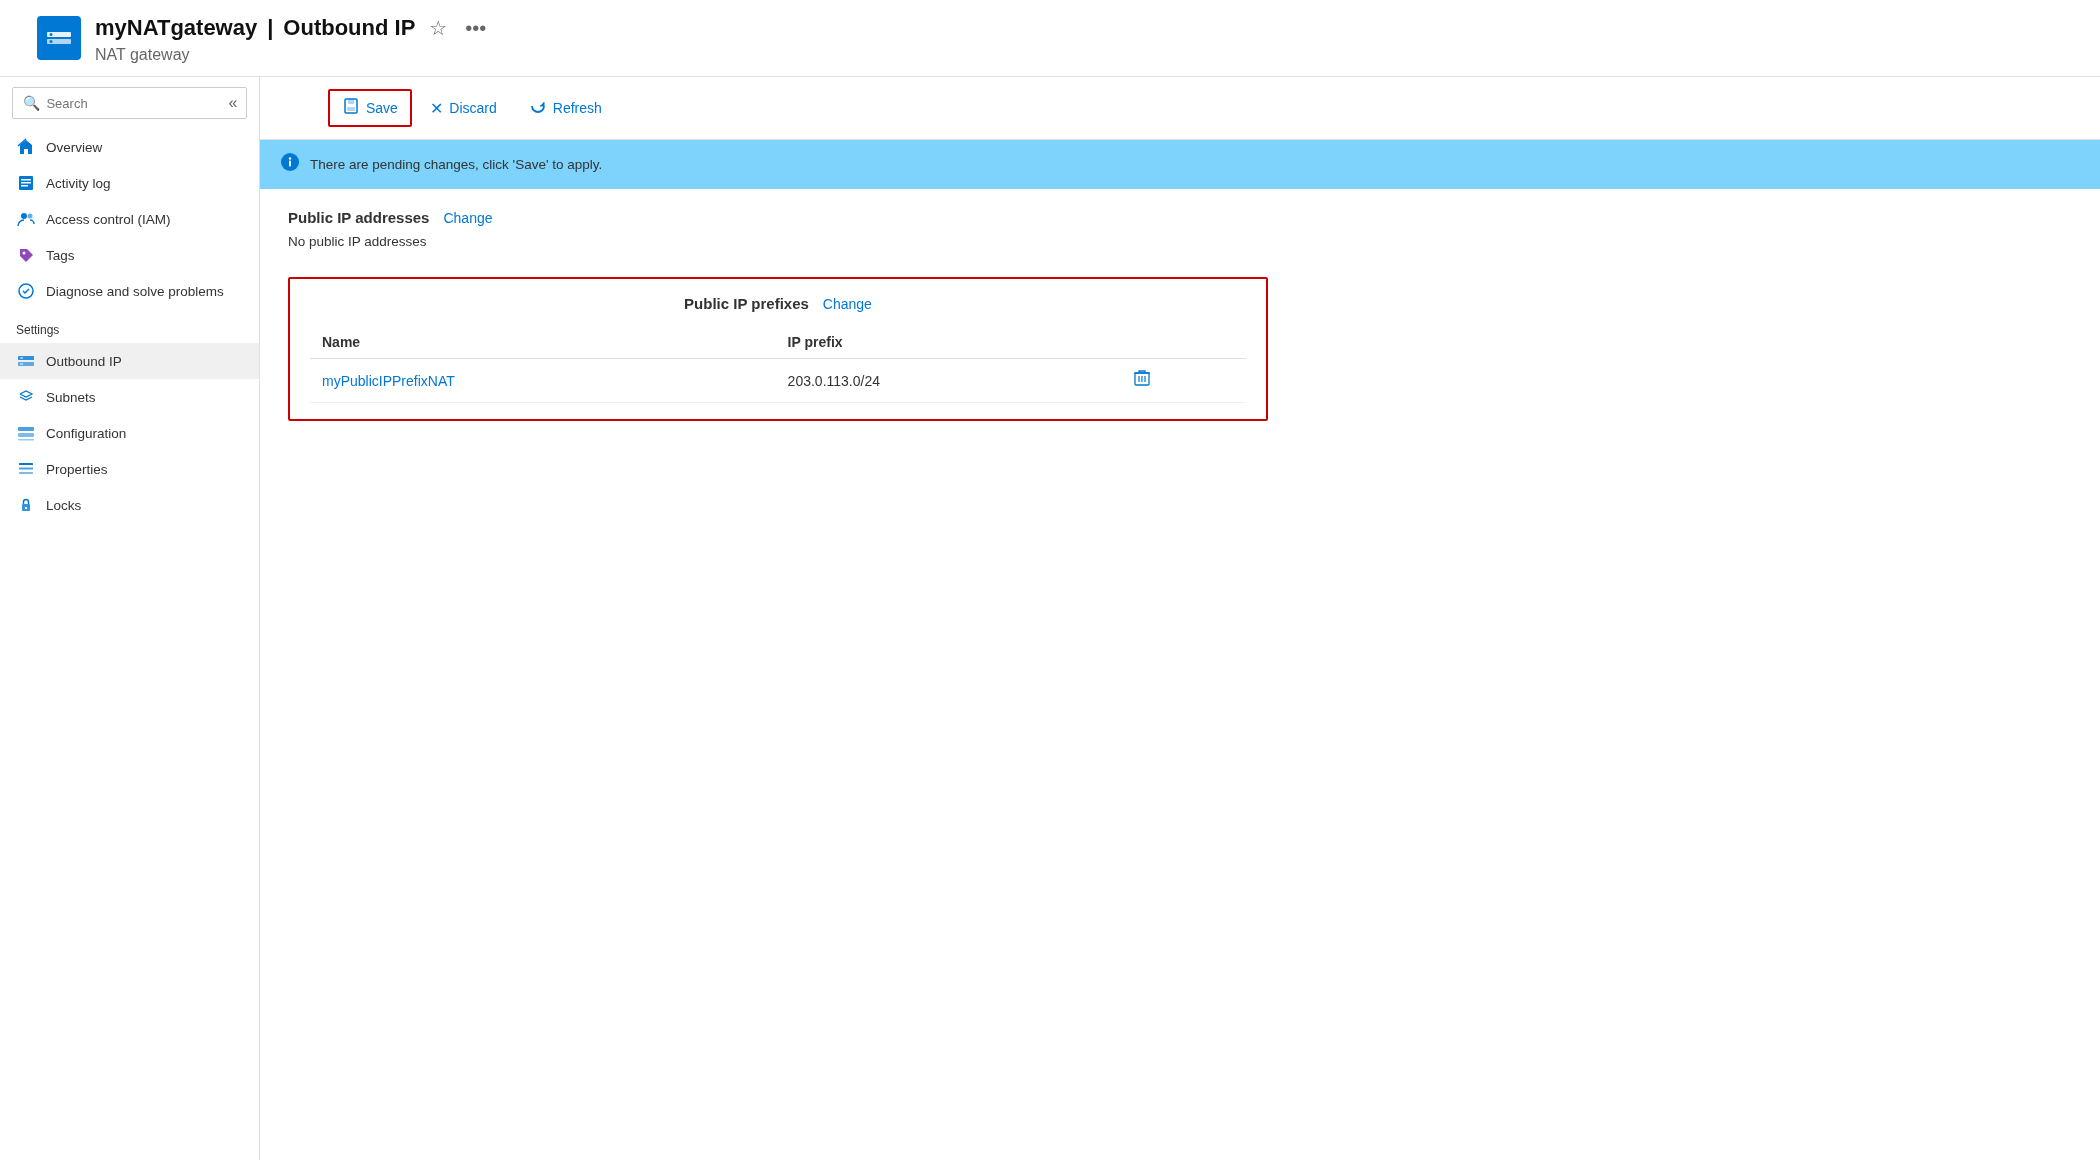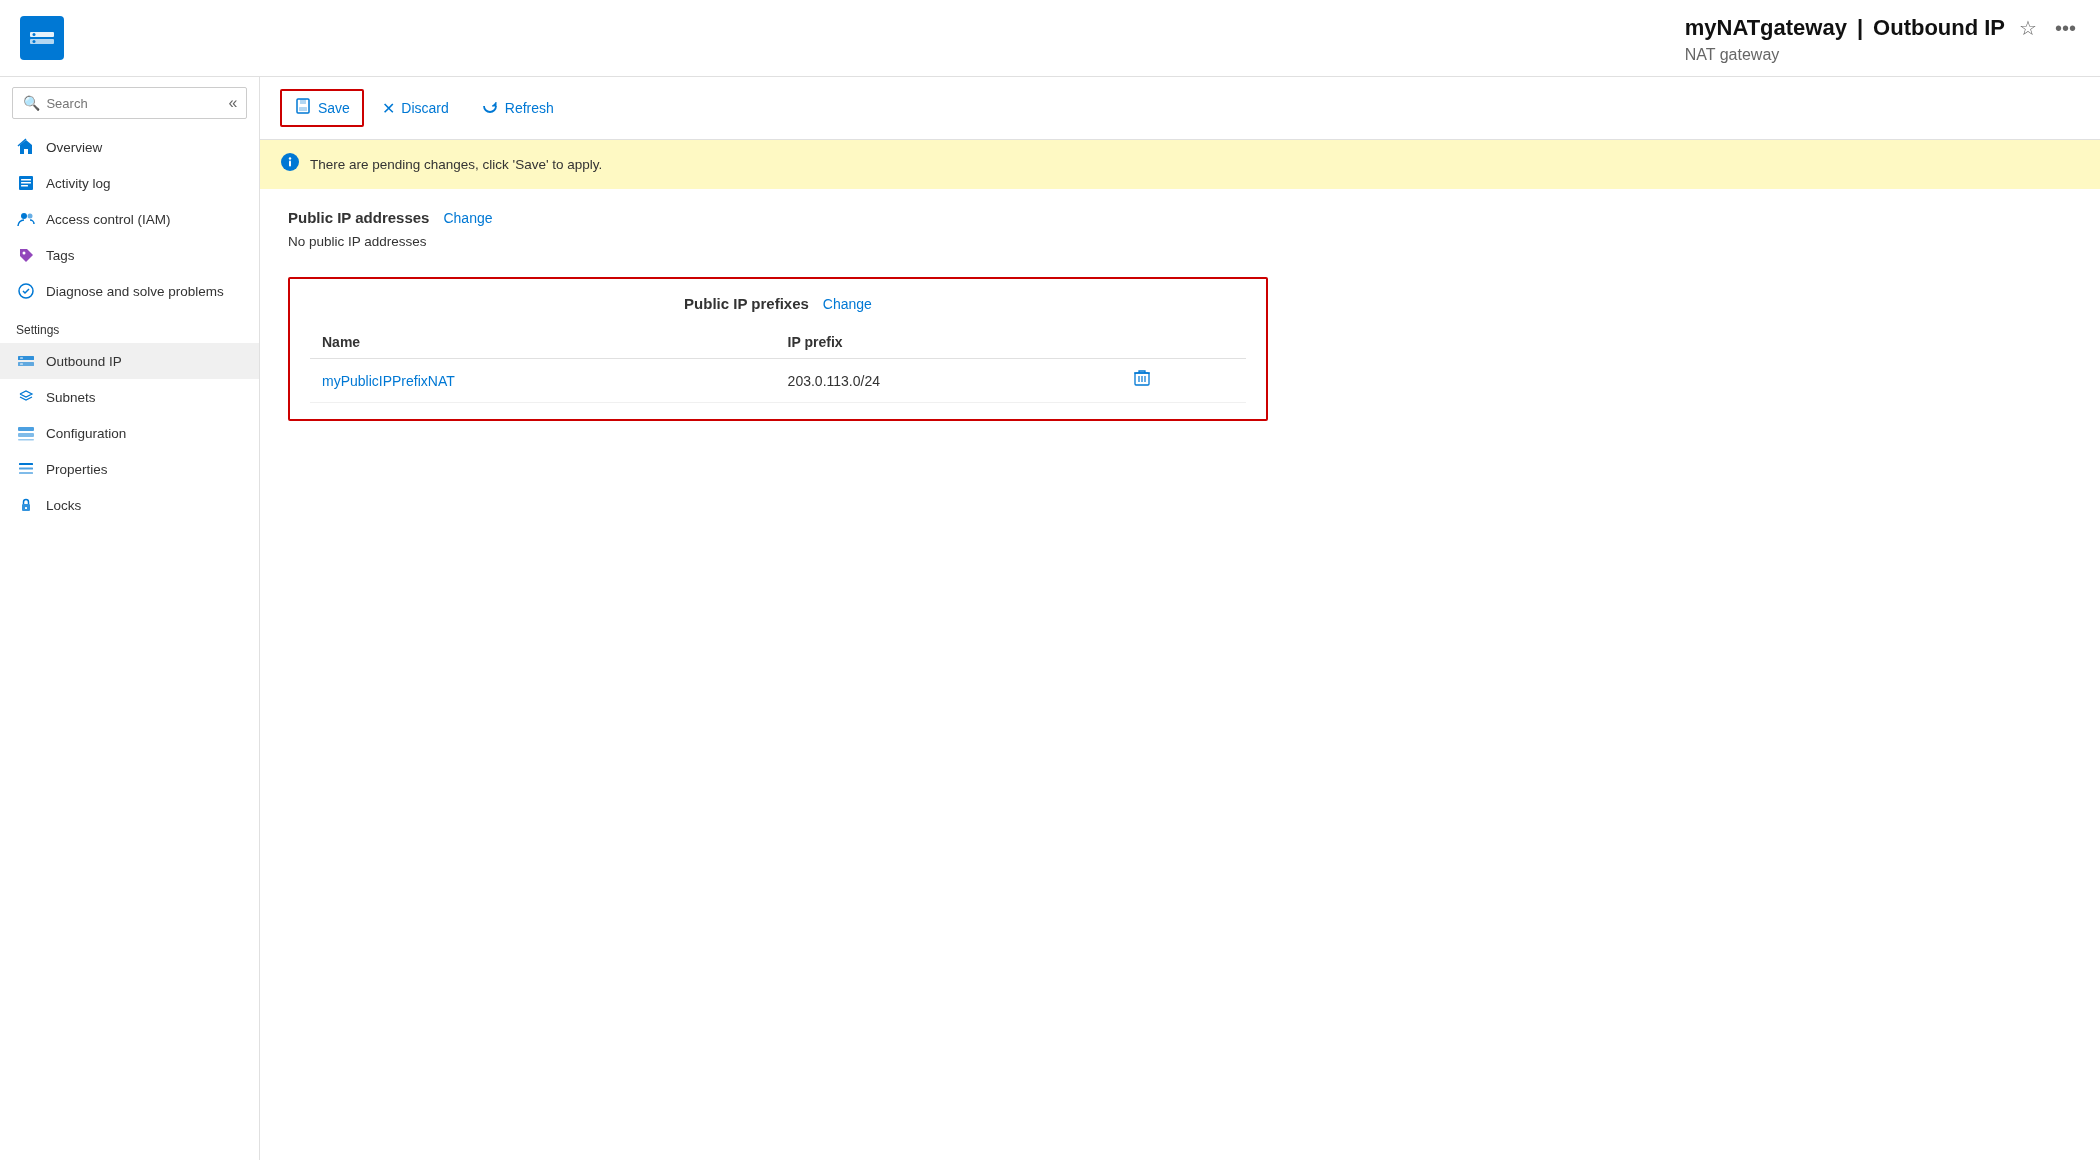--- a/index.html
+++ b/index.html
@@ -1,19 +1,19 @@
 <!DOCTYPE html>
 <html><head>
   <meta charset="utf-8">
   <style>
     * { box-sizing: border-box; margin: 0; padding: 0; }
     body { font-family: 'Segoe UI', Arial, sans-serif; font-size: 14px; color: #333; background: #fff; display: flex; flex-direction: column; height: 100vh; }
 
     
-    .header { display: flex; align-items: center; padding: 12px 20px; border-bottom: 1px solid #e0e0e0; background: #fff; justify-content: space-between; }
+    .header { display: flex; align-items: center; padding: 12px 37px; border-bottom: 1px solid #e0e0e0; background: #fff; }
     .header-icon { width: 44px; height: 44px; background: #0078d4; border-radius: 4px; display: flex; align-items: center; justify-content: center; margin-right: 14px; flex-shrink: 0; }
     .header-icon svg { width: 28px; height: 28px; }
     .header-title-group { display: flex; flex-direction: column; }
     .header-title { font-size: 22px; font-weight: 600; color: #111; display: flex; align-items: center; gap: 10px; }
     .header-subtitle { font-size: 16px; color: #666; margin-top: 2px; }
     .icon-btn { background: none; border: none; cursor: pointer; color: #666; font-size: 18px; padding: 4px; }
 
     
     .main-layout { display: flex; flex: 1; overflow: hidden; }
 
@@ -24,24 +24,24 @@
     .collapse-btn { background: none; border: none; cursor: pointer; color: #666; font-size: 16px; margin-left: auto; }
     .nav-item { display: flex; align-items: center; gap: 10px; padding: 8px 16px; cursor: pointer; font-size: 13.5px; color: #333; text-decoration: none; }
     .nav-item.active { background: #f0f0f0; font-weight: 500; }
     .nav-item .nav-icon { width: 20px; height: 20px; flex-shrink: 0; display: flex; align-items: center; justify-content: center; }
     .sidebar-section-label { padding: 14px 16px 6px; font-size: 12px; font-weight: 400; color: #333; text-transform: none; }
 
     
     .content { flex: 1; overflow-y: auto; padding: 0; }
     .toolbar { display: flex; align-items: center; gap: 4px; padding: 12px 20px; border-bottom: 1px solid #e0e0e0; }
     .toolbar-btn { display: flex; align-items: center; gap: 6px; background: none; border: 2px solid transparent; cursor: pointer; font-size: 14px; color: #0078d4; padding: 6px 12px; border-radius: 2px; font-family: inherit; }
-    .toolbar-btn.save-highlighted { border: 2px solid #cc0000; }
+    .toolbar-btn.save-highlighted { border: 2px solid #cc0000; margin-left: 48px; }
     .toolbar-btn .btn-icon { font-size: 16px; }
 
-    .info-banner { background: #fef9c3; border: none; padding: 12px 20px; display: flex; align-items: center; gap: 10px; font-size: 13.5px; color: #333; margin: 0; }
+    .info-banner { background: #7dd3fc; border: none; padding: 12px 20px; display: flex; align-items: center; gap: 10px; font-size: 13.5px; color: #333; margin: 0; }
     .info-icon { color: #0078d4; font-size: 18px; flex-shrink: 0; }
 
     .content-body { padding: 20px 28px; }
     .description { font-size: 14px; color: #333; line-height: 1.6; margin-bottom: 20px; max-width: 900px; }
 
     .section-heading { display: flex; align-items: center; gap: 14px; margin-bottom: 8px; }
     .section-heading-text { font-size: 15px; font-weight: 700; }
     .change-link { color: #0078d4; font-size: 14px; cursor: pointer; text-decoration: none; }
     .no-items-text { font-size: 13.5px; color: #333; margin-bottom: 28px; }
 

